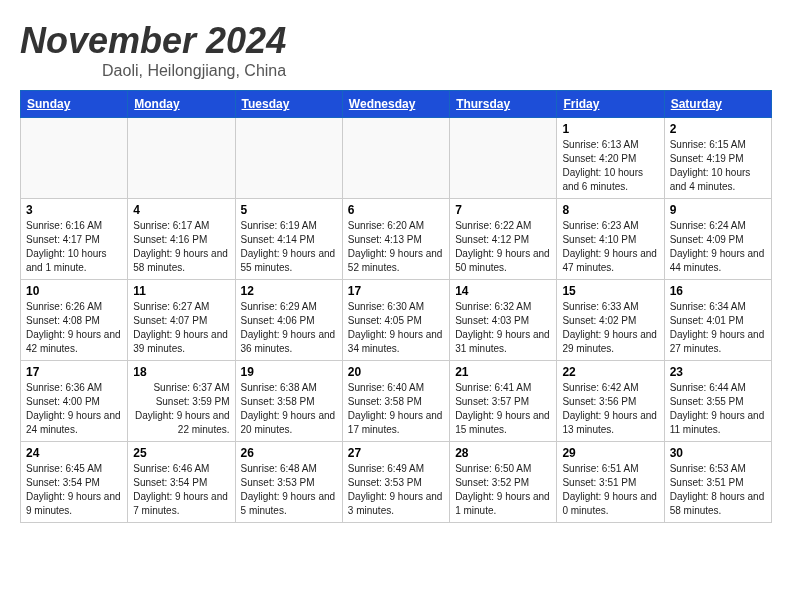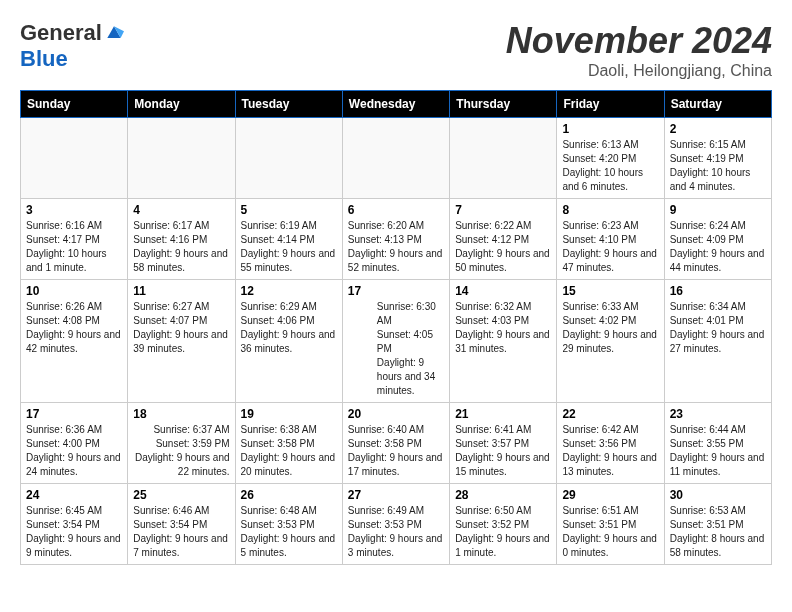--- a/index.html
+++ b/index.html
@@ -47,26 +47,27 @@
     .location {
       font-size: 16px;
       color: #555;
     }
     .calendar {
       width: 100%;
       border-collapse: collapse;
       font-size: 11px;
     }
     .calendar th {
-      background: #000000;
+      background: #1d4ed8;
       color: #fff;
       text-align: left;
       padding: 6px 6px;
       font-size: 12px;
       border: 1px solid #1565c0;
+      text-decoration: underline;
     }
     .calendar td {
       border: 1px solid #ccc;
       vertical-align: top;
       padding: 4px 5px;
       width: 107px;
       min-height: 80px;
       height: 80px;
       background: #fff;
     }
@@ -81,32 +82,20 @@
     .day-info {
       font-size: 10px;
       color: #222;
       line-height: 1.4;
     }
   </style>
 </head>
 <body>
 
 <div class="header-area">
-  <div class="logo">
-    <div class="logo-text">
-      <span class="logo-general">General</span>
-      <svg class="logo-icon" viewBox="0 0 24 24">
-        <polygon points="4,18 12,4 20,18" fill="#1565c0"></polygon>
-        <polygon points="12,4 20,18 24,10" fill="#42a5f5"></polygon>
-      </svg>
-    </div>
-    <div style="font-size:22px;font-weight:bold;">
-      <span class="logo-blue">Blue</span>
-    </div>
-  </div>
   <div class="title-area">
     <div class="month-title">November 2024</div>
     <div class="location">Daoli, Heilongjiang, China</div>
   </div>
 </div>
 
 <table class="calendar">
   <thead>
     <tr>
       <th>Sunday</th>
@@ -196,21 +185,21 @@
 Daylight: 9 hours and 39 minutes.</div>
         </td>
         <td>
           <div class="day-num">12</div>
           <div class="day-info" style="white-space: pre-line;">Sunrise: 6:29 AM
 Sunset: 4:06 PM
 Daylight: 9 hours and 36 minutes.</div>
         </td>
         <td>
           <div class="day-num">17</div>
-          <div class="day-info" style="white-space: pre-line; margin-left: 29px;">Sunrise: 6:30 AM
+          <div class="day-info" style="white-space: pre-line;">Sunrise: 6:30 AM
 Sunset: 4:05 PM
 Daylight: 9 hours and 34 minutes.</div>
         </td>
         <td>
           <div class="day-num">14</div>
           <div class="day-info" style="white-space: pre-line;">Sunrise: 6:32 AM
 Sunset: 4:03 PM
 Daylight: 9 hours and 31 minutes.</div>
         </td>
         <td>

